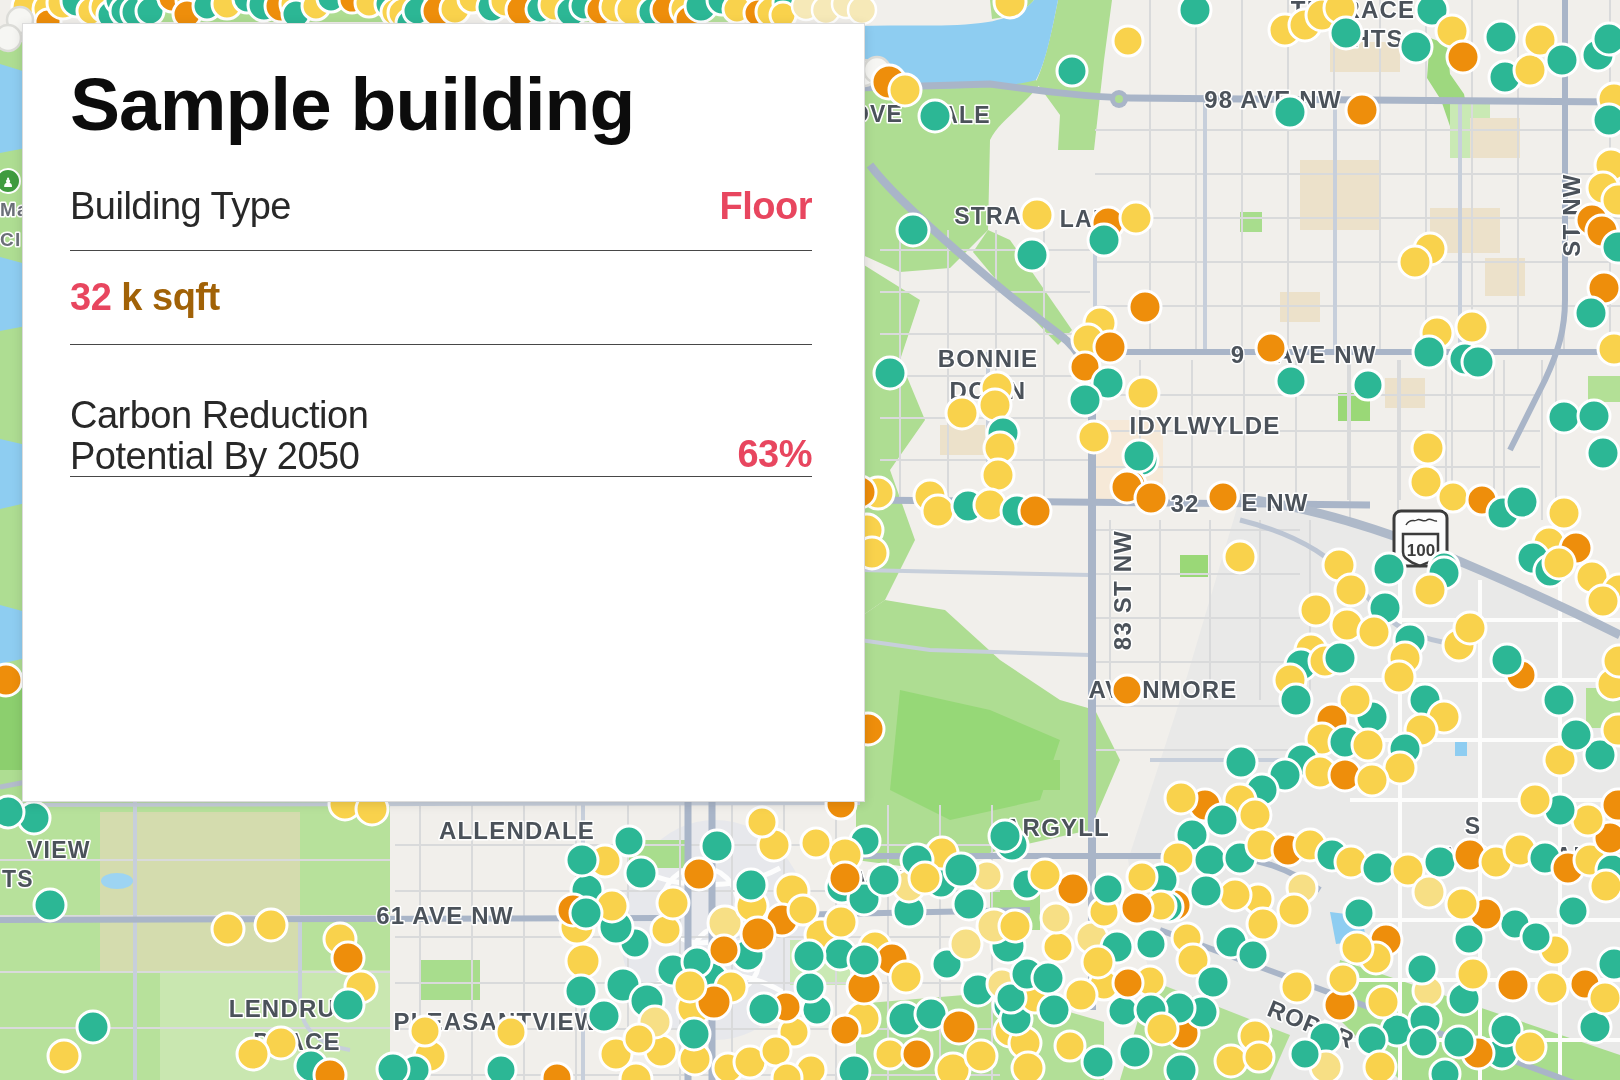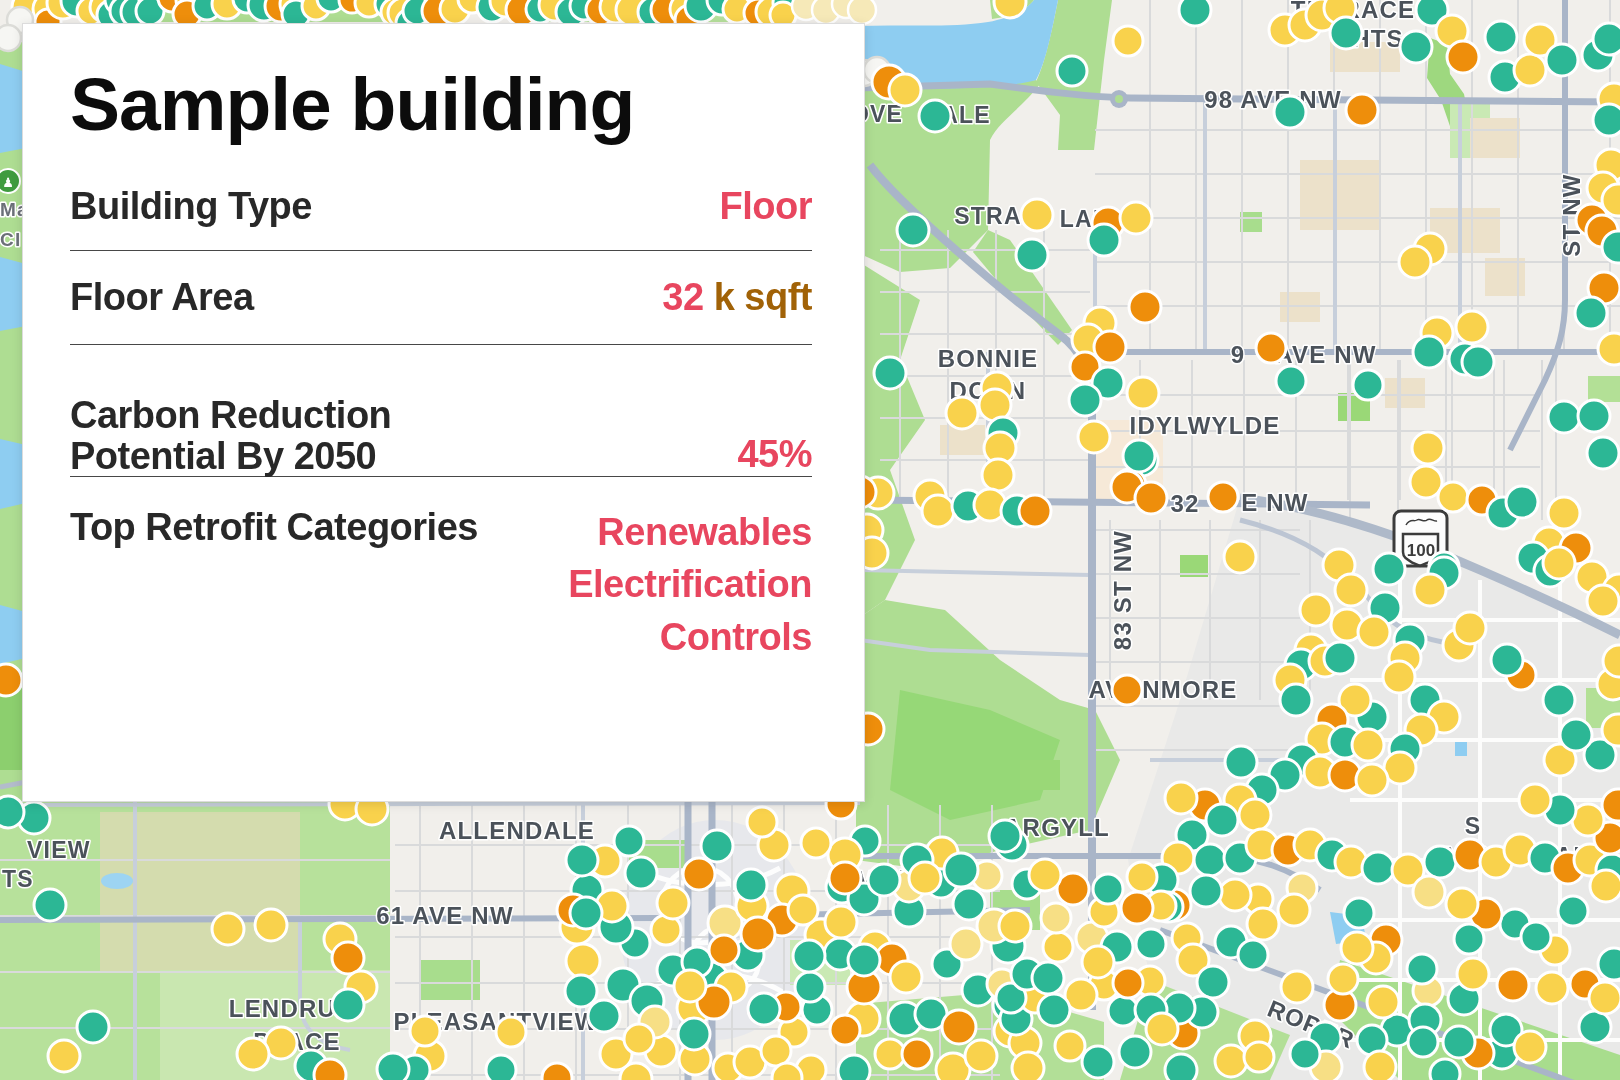--- a/index.html
+++ b/index.html
@@ -3,21 +3,21 @@
 <meta charset="utf-8">
 <style>
 html,body{margin:0;padding:0;width:1620px;height:1080px;overflow:hidden;background:#f1efeb;
 font-family:"Liberation Sans",sans-serif;}
 #map{position:absolute;left:0;top:0;width:1620px;height:1080px;}
 #card{position:absolute;left:22px;top:23px;width:843px;height:779px;background:#ffffff;
 border:1px solid #dcdcdc;box-shadow:0 2px 10px rgba(0,0,0,0.12);box-sizing:border-box;
 padding:0 52px 8px 47px;}
 #card h1{margin:37px 0 0 0;font-size:75px;letter-spacing:-1px;color:#0c0c0c;font-weight:bold;}
 .row{display:flex;justify-content:space-between;align-items:center;border-bottom:1.5px solid #474747;}
-.lab{font-size:38px;font-weight:bold;color:#282828;letter-spacing:-0.5px;}
+.lab{font-size:38px;font-weight:normal;color:#282828;letter-spacing:-0.5px;}
 .val{font-size:38px;font-weight:bold;color:#e8465f;letter-spacing:-0.5px;text-align:right;}
 .dark{color:#a16207;}
 </style>
 </head>
 <body>
 
 <div id="map"><svg width="1620" height="1080" viewBox="0 0 1620 1080" font-family="Liberation Sans, sans-serif">
       <rect width="1620" height="1080" fill="#f1efeb"></rect>
       <path d="M1240,498 C1320,508 1400,535 1480,570 C1540,596 1590,620 1620,635 L1620,1080 L1150,1080 L1150,980 L1128,860 L1180,700 L1240,498 Z" fill="#e9e9e8"></path>
       <ellipse cx="715" cy="930" rx="95" ry="110" fill="#e7e8ec"></ellipse>
@@ -733,27 +733,22 @@
 <div id="card">
 
   <h1>Sample building</h1>
 
   <div class="row" style="height:87px;margin-top:16px;">
     <span class="lab">Building Type</span>
       <span class="val">Floor</span>
   </div>
 
   <div class="row" style="height:93px;">
-    <span class="lab">Floor Area</span>
       <span class="val">32&nbsp;<span class="dark">k sqft</span></span>
   </div>
 
 
   <div class="row" style="height:131px;align-items:flex-end;">
     <span class="lab" style="line-height:1.06;">Carbon Reduction<br>Potential By 2050</span>
-      <span class="val">45%</span>
+      <span class="val">63%</span>
   </div>
 
-  <div class="row" style="border-bottom:none;align-items:flex-start;padding-top:29px;">
-    <span class="lab">Top Retrofit Categories</span>
-    <span class="val" style="line-height:1.38;">Renewables<br>Electrification<br>Controls</span>
-  </div>
 </div>
 
 </body></html>

